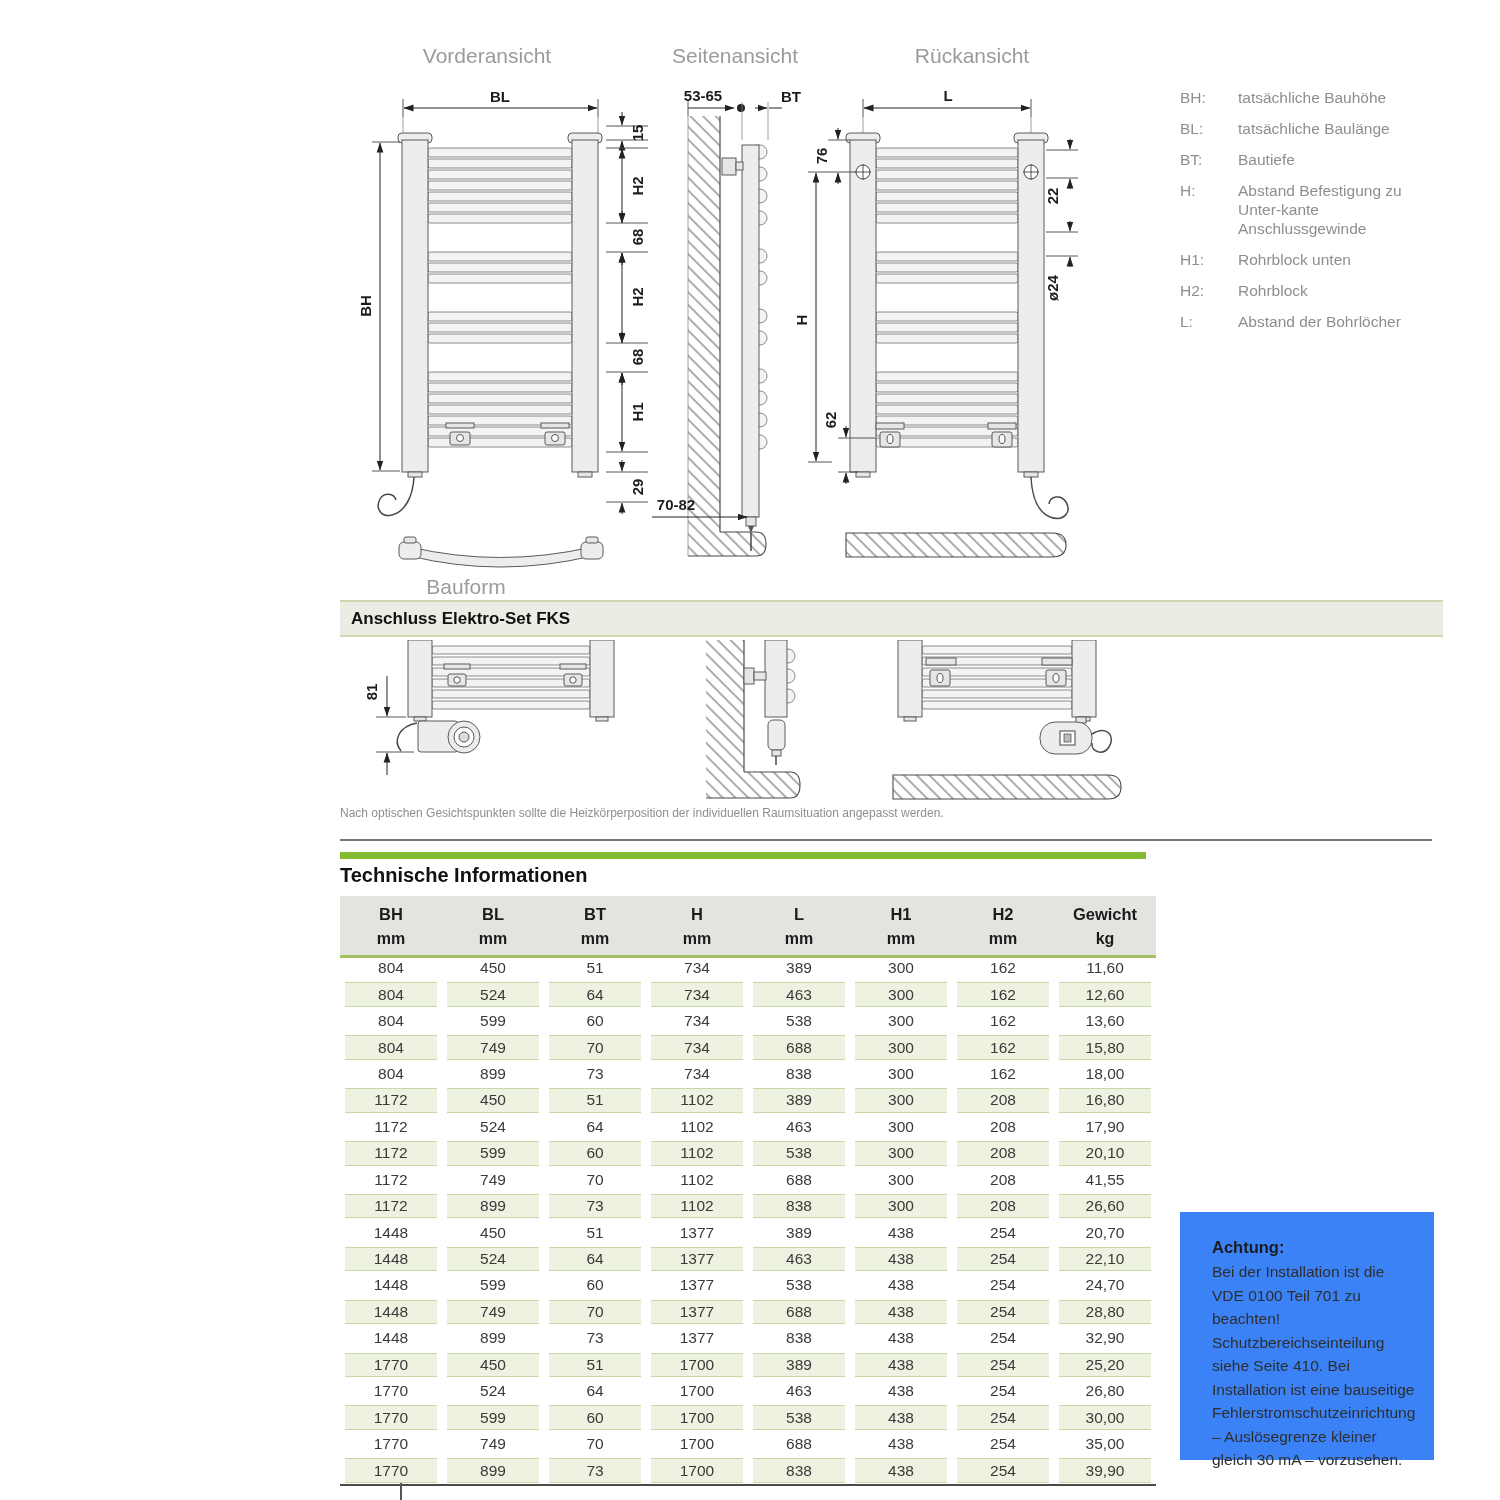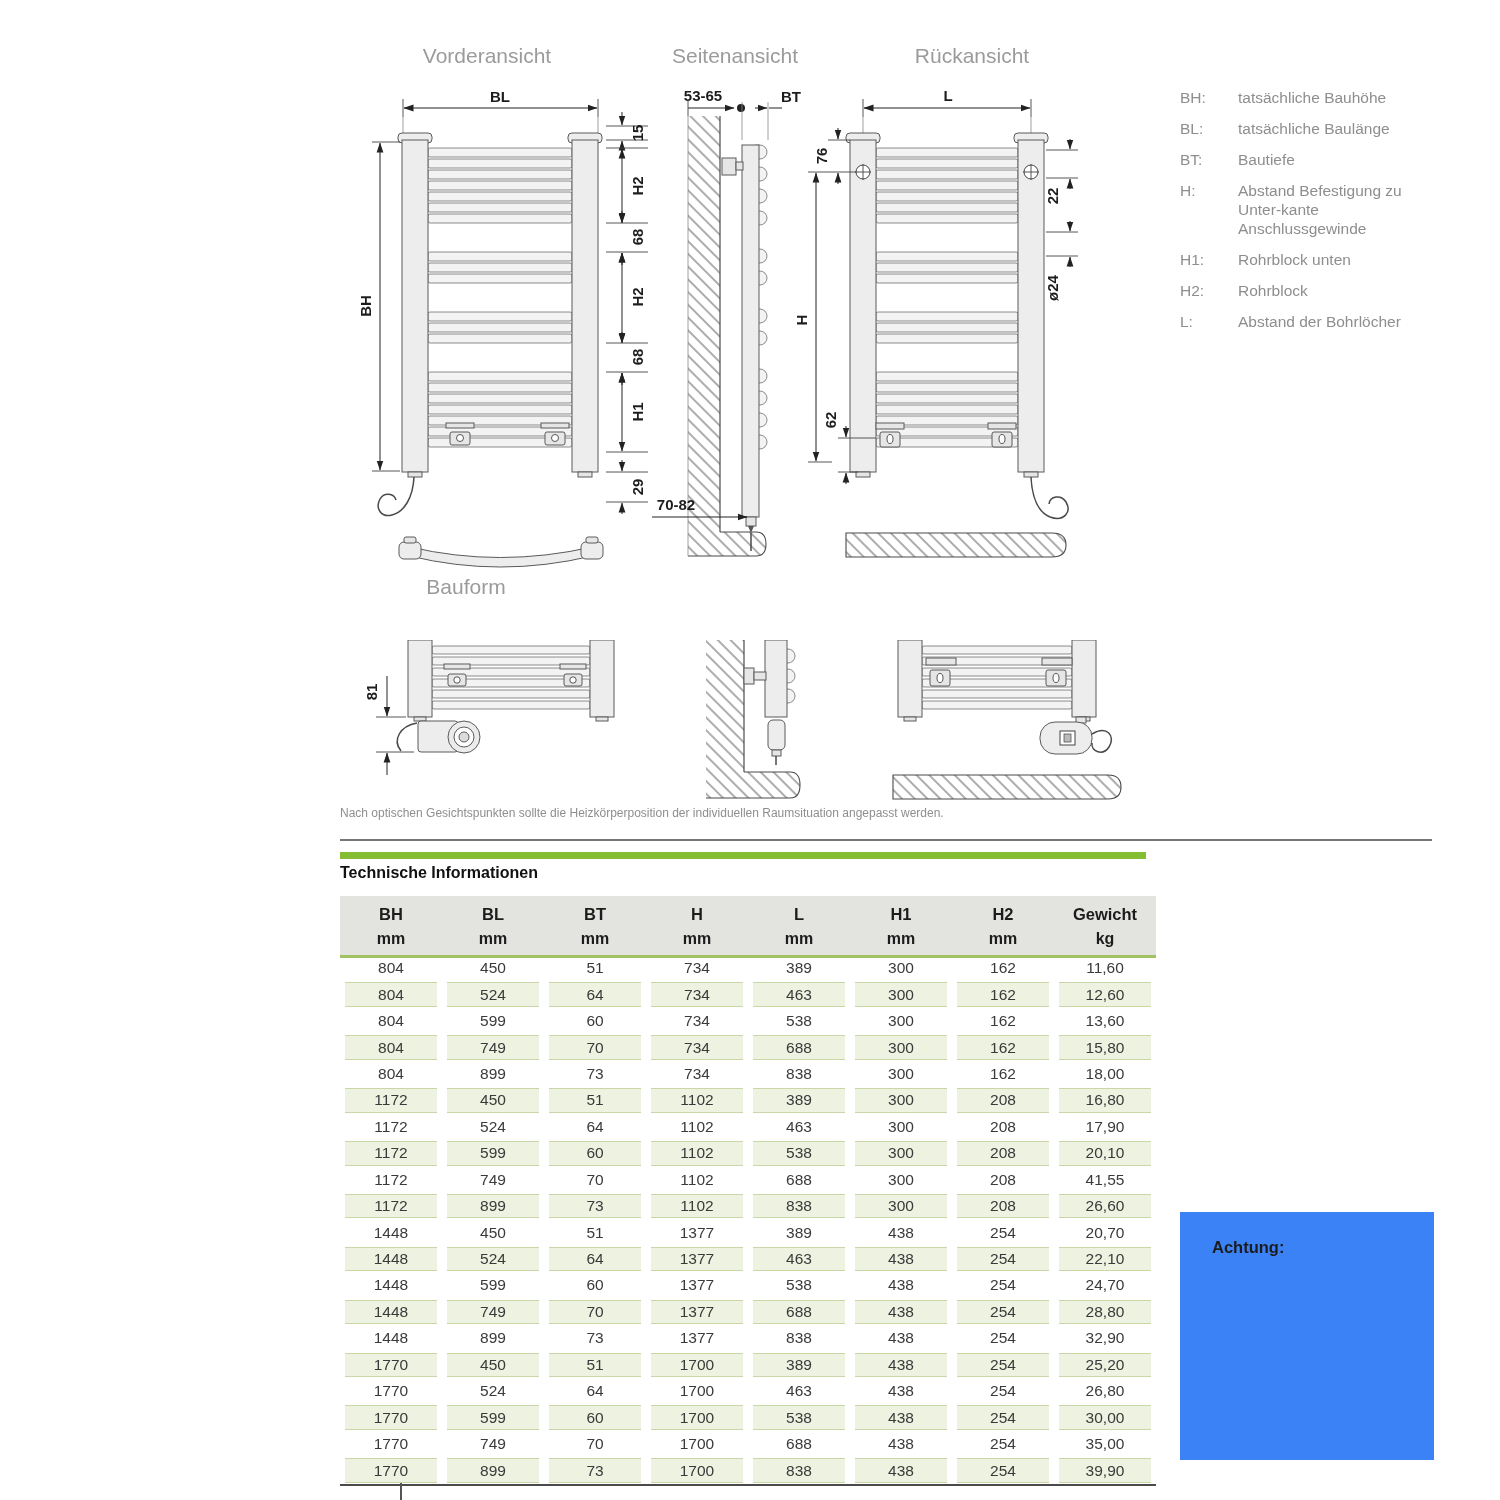--- a/index.html
+++ b/index.html
@@ -28,21 +28,21 @@
 
   
   .fks-bar{width:1092px;height:33px;background:#ebede5;border-top:2px solid #cdd9b0;
            border-bottom:2px solid #cdd9b0;display:flex;align-items:center;padding-left:11px;
            box-sizing:content-box;font-size:17px;font-weight:bold;color:#111;}
   .note{width:1100px;font-size:12px;color:#8e8e8e;}
   .rule{width:1092px;height:2px;background:#777;}
 
   
   .green-bar{width:806px;height:7px;background:#84bd32;}
-  .table-title{font-size:16px;font-weight:bold;color:#111;}
+  .table-title{font-size:20px;font-weight:bold;color:#111;}
   .t-head{width:816px;height:54px;background:#e3e4e0;border-bottom:3px solid #a2c162;
           display:grid;grid-template-columns:repeat(8,1fr);padding-top:5px;box-sizing:content-box;}
   .th{text-align:center;}
   .th-label{font-size:16.5px;font-weight:bold;line-height:26px;}
   .th-unit{font-size:16px;font-weight:bold;line-height:24px;}
   .t-body{width:816px;}
   .trow{display:grid;grid-template-columns:repeat(8,1fr);height:26.45px;}
   .tcell{margin:1px 5px;display:flex;align-items:center;justify-content:center;
          font-size:15.5px;color:#3a3a3a;}
   .trow.green .tcell{background:#edf2e1;border-top:1px solid #c9d7a8;border-bottom:1px solid #c9d7a8;}
@@ -338,20 +338,23 @@
       <div class="legend-row">
         <span class="legend-key">H2:</span>
         <span class="legend-text">Rohrblock</span>
       </div>
       <div class="legend-row">
         <span class="legend-key">L:</span>
         <span class="legend-text">Abstand der Bohrlöcher</span>
       </div>
     </div>
 
+  <div class="abs fks-bar" style="left:340px;top:600px;">
+    <span>Anschluss Elektro-Set FKS</span>
+  </div>
 
   <svg class="abs" style="left:340px;top:640px;" width="800" height="170" viewBox="340 640 800 170">
     <defs>
       <rect id="tubeK1" x="432" width="158" height="8" rx="2"></rect>
       <rect id="tubeK3" x="922" width="150" height="8" rx="2"></rect>
     </defs>
 
     <g>
       <g>
         <use class="tube" href="#tubeK1" y="646"></use>
@@ -674,15 +677,16 @@
         <div class="tcell">438</div>
         <div class="tcell">254</div>
         <div class="tcell">39,90</div>
       </div>
     </div>
   <div class="abs t-endline" style="left:340px;top:1484px;"></div>
   <div class="abs cut-tick" style="left:400px;top:1483px;"></div>
 
   <div class="abs warning" style="left:1180px;top:1212px;">
     <div class="warning-title">Achtung:</div>
+    <div class="warning-text">Bei der Installation ist die VDE 0100 Teil 701 zu beachten! Schutzbereichseinteilung siehe Seite 410. Bei Installation ist eine bauseitige Fehlerstromschutzeinrichtung – Auslösegrenze kleiner gleich 30 mA – vorzusehen.</div>
   </div>
 
 </div>
 
 </body></html>

